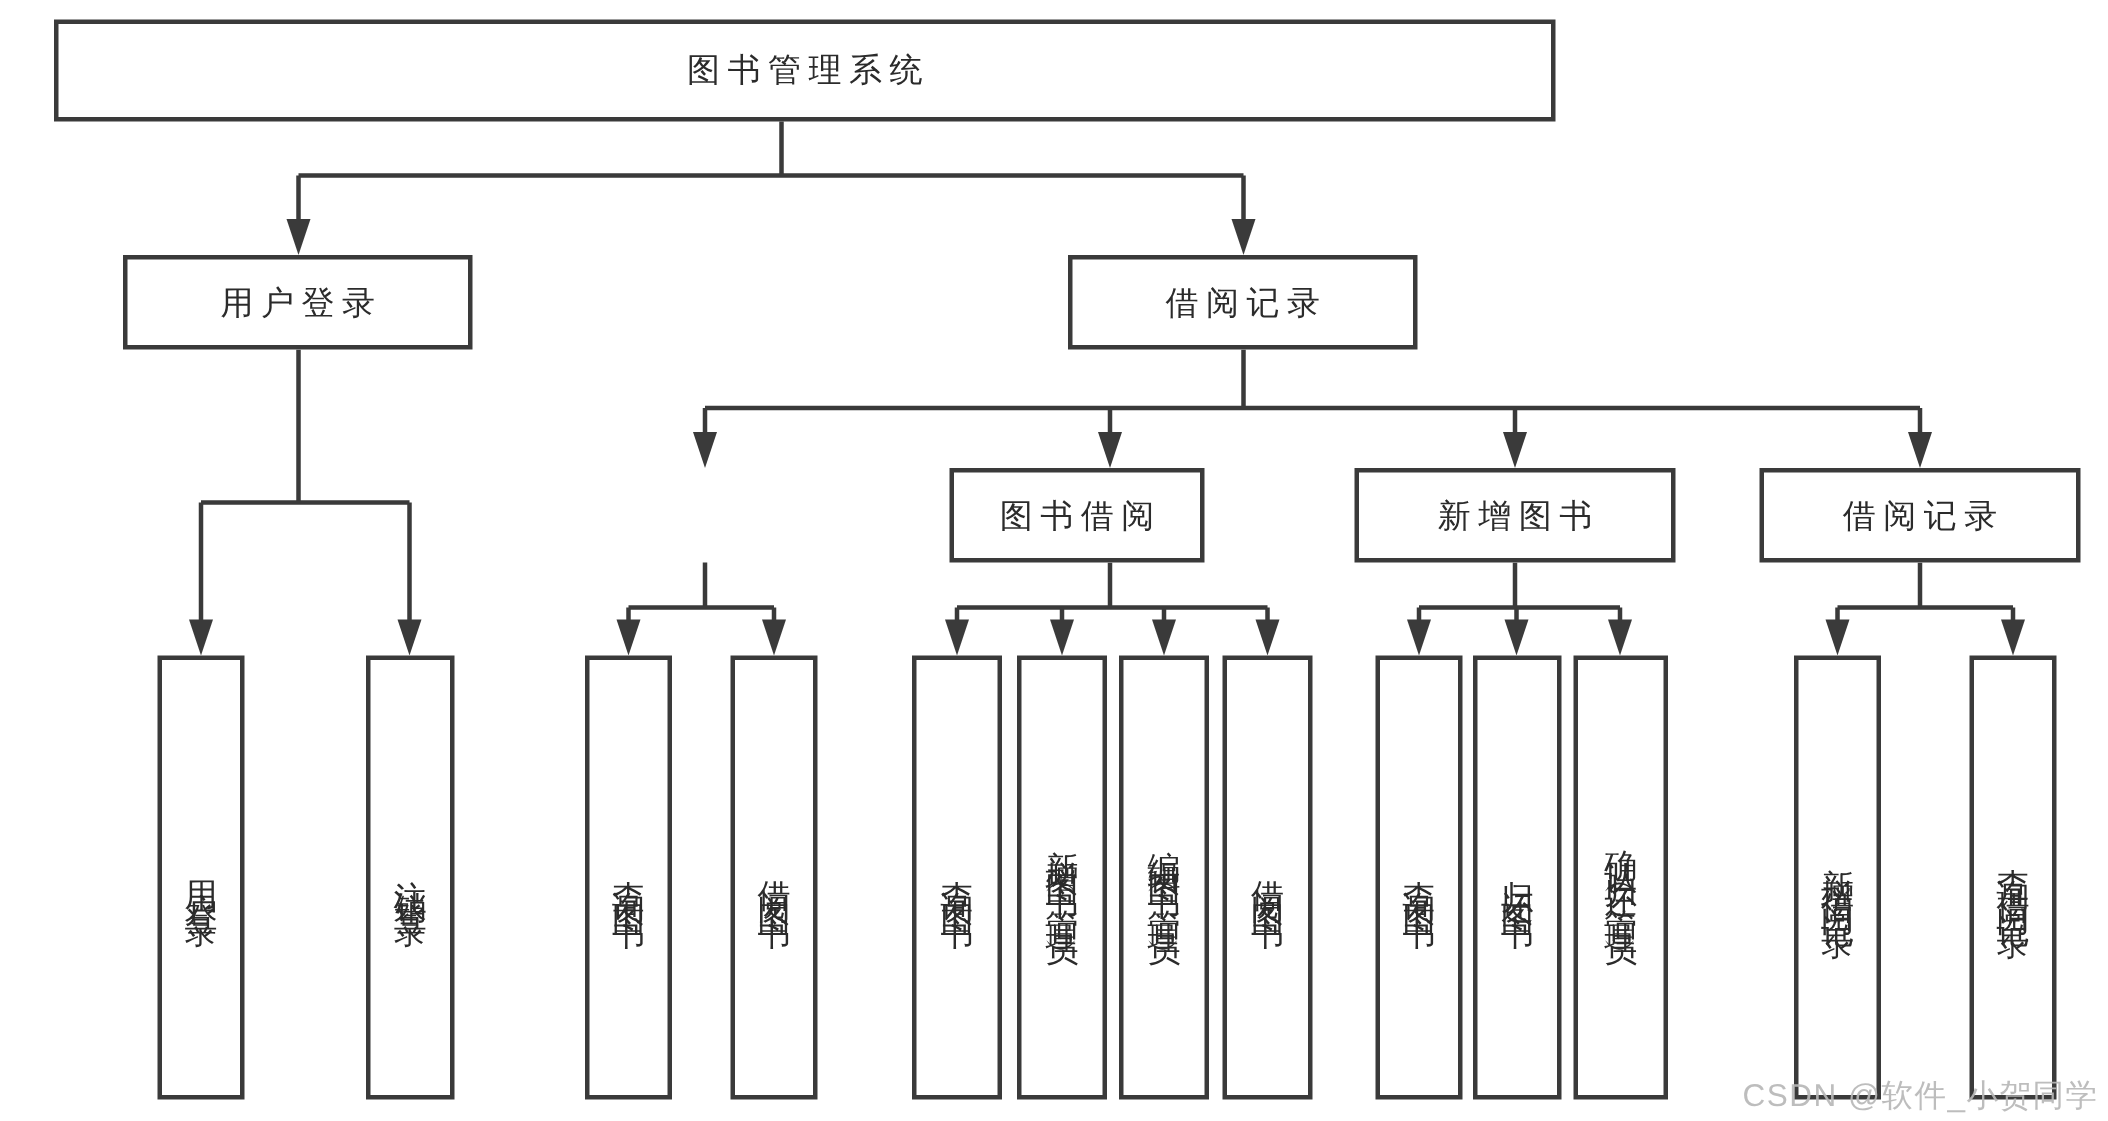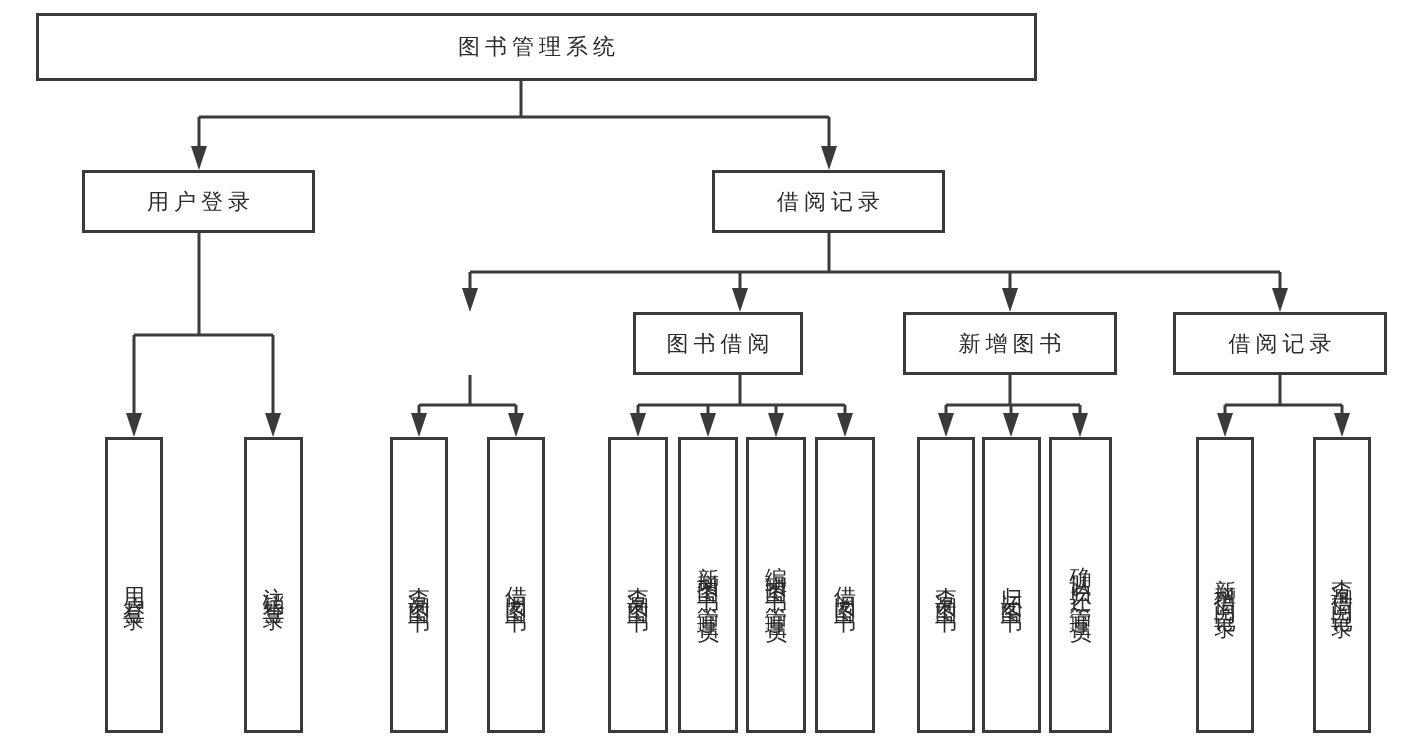--- a/index.html
+++ b/index.html
@@ -158,14 +158,15 @@
     <span>确认归还（管理员）</span>
   </div>
 
   <div class="node v-node" style="left:1196px;top:437px;width:58px;height:296px">
     <span>新增借阅记录</span>
   </div>
   <div class="node v-node" style="left:1313px;top:437px;width:58px;height:296px">
     <span>查询借阅记录</span>
   </div>
 
+  <div class="watermark">CSDN @软件_小贺同学</div>
 
 </div>
 
 </body></html>

